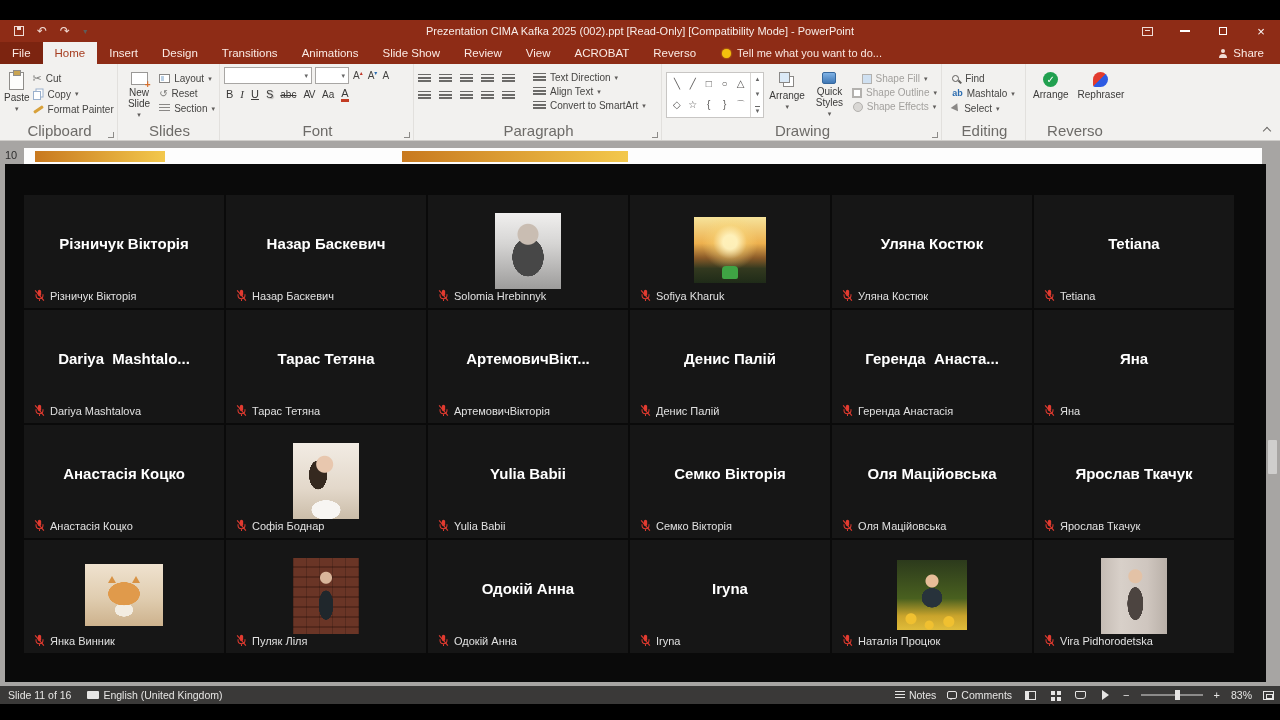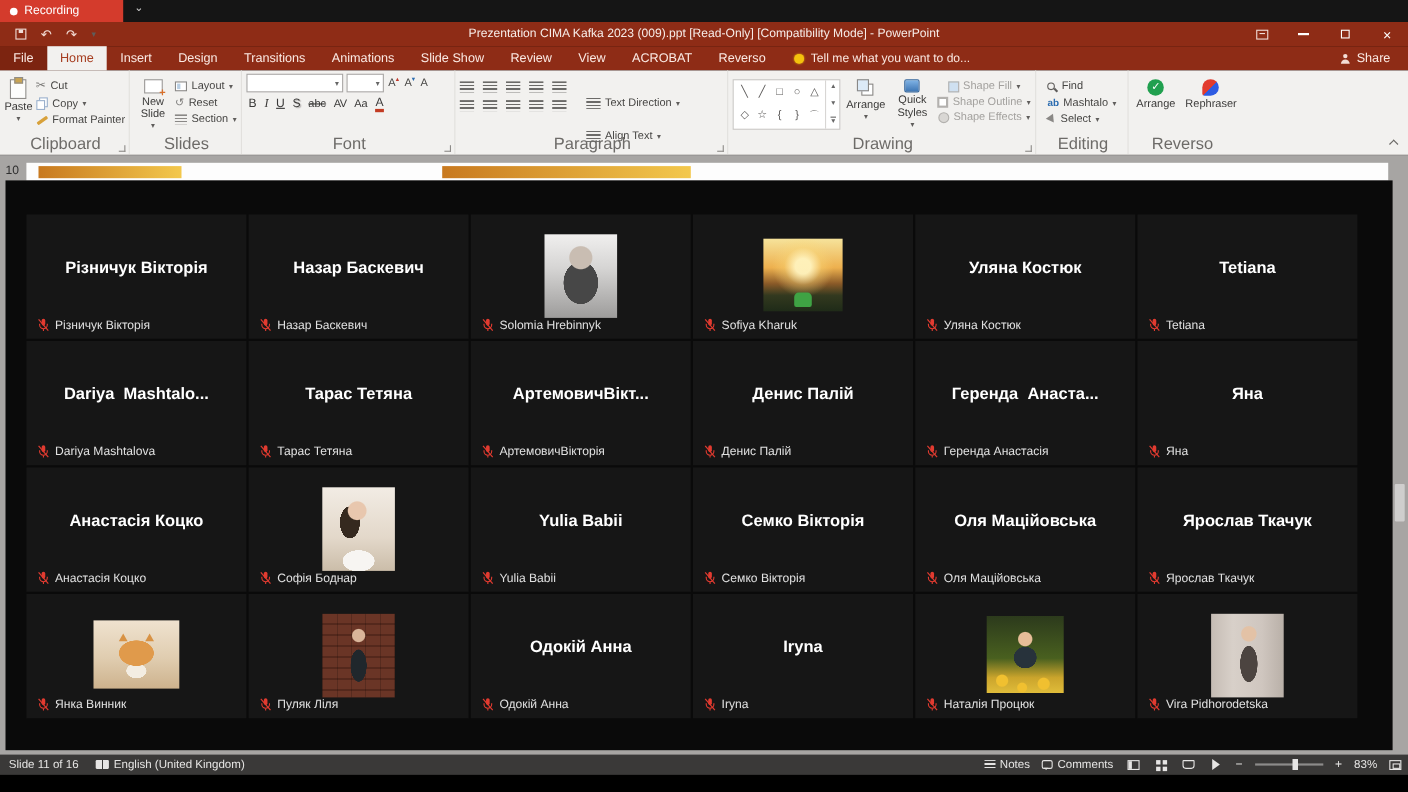--- a/index.html
+++ b/index.html
@@ -97,21 +97,21 @@
   .fb5 { font-size:10px; letter-spacing:-0.5px; }
   .fb6 { font-size:10px; }
   .fb7 { border-bottom:3px solid #c33b22; line-height:1; }
 
   
   #grp-paragraph { width:248px; }
   .para-left { display:flex; flex-direction:column; gap:7px; padding-top:7px; width:112px; }
   .iconrow { display:flex; gap:8px; align-items:center; }
   .ic-lines { width:13px; height:10px; background:repeating-linear-gradient(180deg,#6b6a68 0 1.4px,transparent 1.4px 3.2px); }
   .para-right { display:flex; flex-direction:column; gap:3px; padding-top:5px; }
-  .para-right .smallbtn { font-size:10px;margin-top:16px; }
+  .para-right .smallbtn { font-size:10px; }
 
   
   #grp-drawing { width:280px; }
   .gallery { width:110px; height:46px; margin-top:5px; background:#fff; border:1px solid #c8c6c4; display:flex; }
   .shapes-grid { flex:1; display:grid; grid-template-columns:repeat(5,1fr); align-items:center; justify-items:center;
     font-size:10px; color:#5a5857; padding:1px 2px; }
   .gal-scroll { width:13px; border-left:1px solid #d8d6d4; display:flex; flex-direction:column; align-items:center;
     justify-content:space-between; font-size:6px; color:#666; padding:3px 0; }
   .gal-scroll .more { border-top:1px solid #666; padding-top:1px; }
   .ic-arrange { width:11px; height:11px; border:1px solid #8a8886; background:#dceaf7; margin:0 5px 5px 0;
@@ -225,36 +225,29 @@
   .ic-fit { width:11px; height:9px; border:1px solid #e6e5e4; position:relative; }
   .ic-fit::after { content:""; position:absolute; left:2px; top:2px; width:5px; height:3px; border:1px solid #e6e5e4; }
 
   #bottom-strip { position:absolute; top:704px; left:0; width:1280px; height:16px; background:#000; }
 </style>
 </head>
 <body>
 
 <div id="screen">
 
-  <div id="rec-bar">
-    <div class="rec-left">
-      <span class="rec-dot"></span>
-      <span>Recording</span>
-    </div>
-    <span class="rec-caret">⌄</span>
-  </div>
 
   <div id="titlebar">
     <div class="qat">
       <span class="ic-save"></span>
       <span class="glyph">↶</span>
       <span class="glyph">↷</span>
       <span class="dd">▾</span>
     </div>
-    <div class="tb-title">Prezentation CIMA Kafka 2023 (009).ppt  [Read-Only] [Compatibility Mode] - PowerPoint</div>
+    <div class="tb-title">Prezentation CIMA Kafka 2025 (002).ppt  [Read-Only] [Compatibility Mode] - PowerPoint</div>
     <div class="win-btns">
       <div class="win-btn">
           <span class="ic-ribbonopts"></span>
         </div>
       <div class="win-btn">
           <span class="ic-min"></span>
         </div>
       <div class="win-btn">
           <span class="ic-restore"></span>
         </div>

